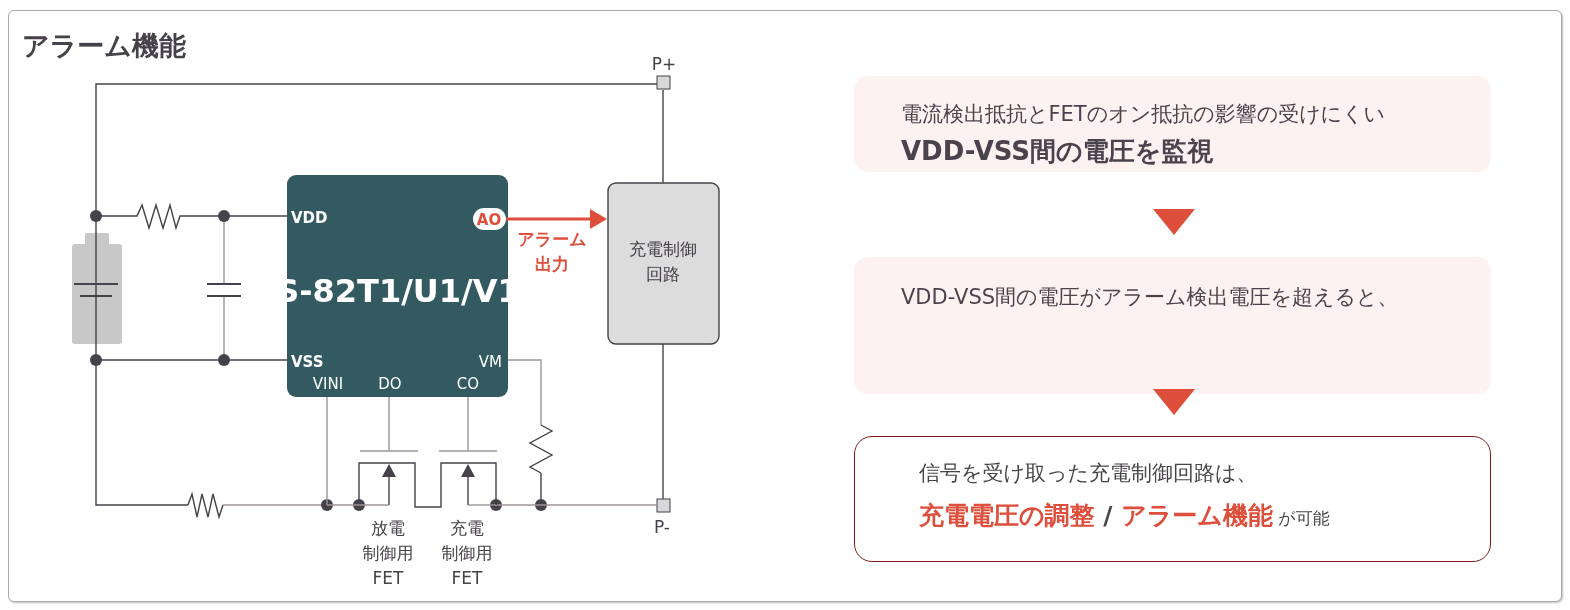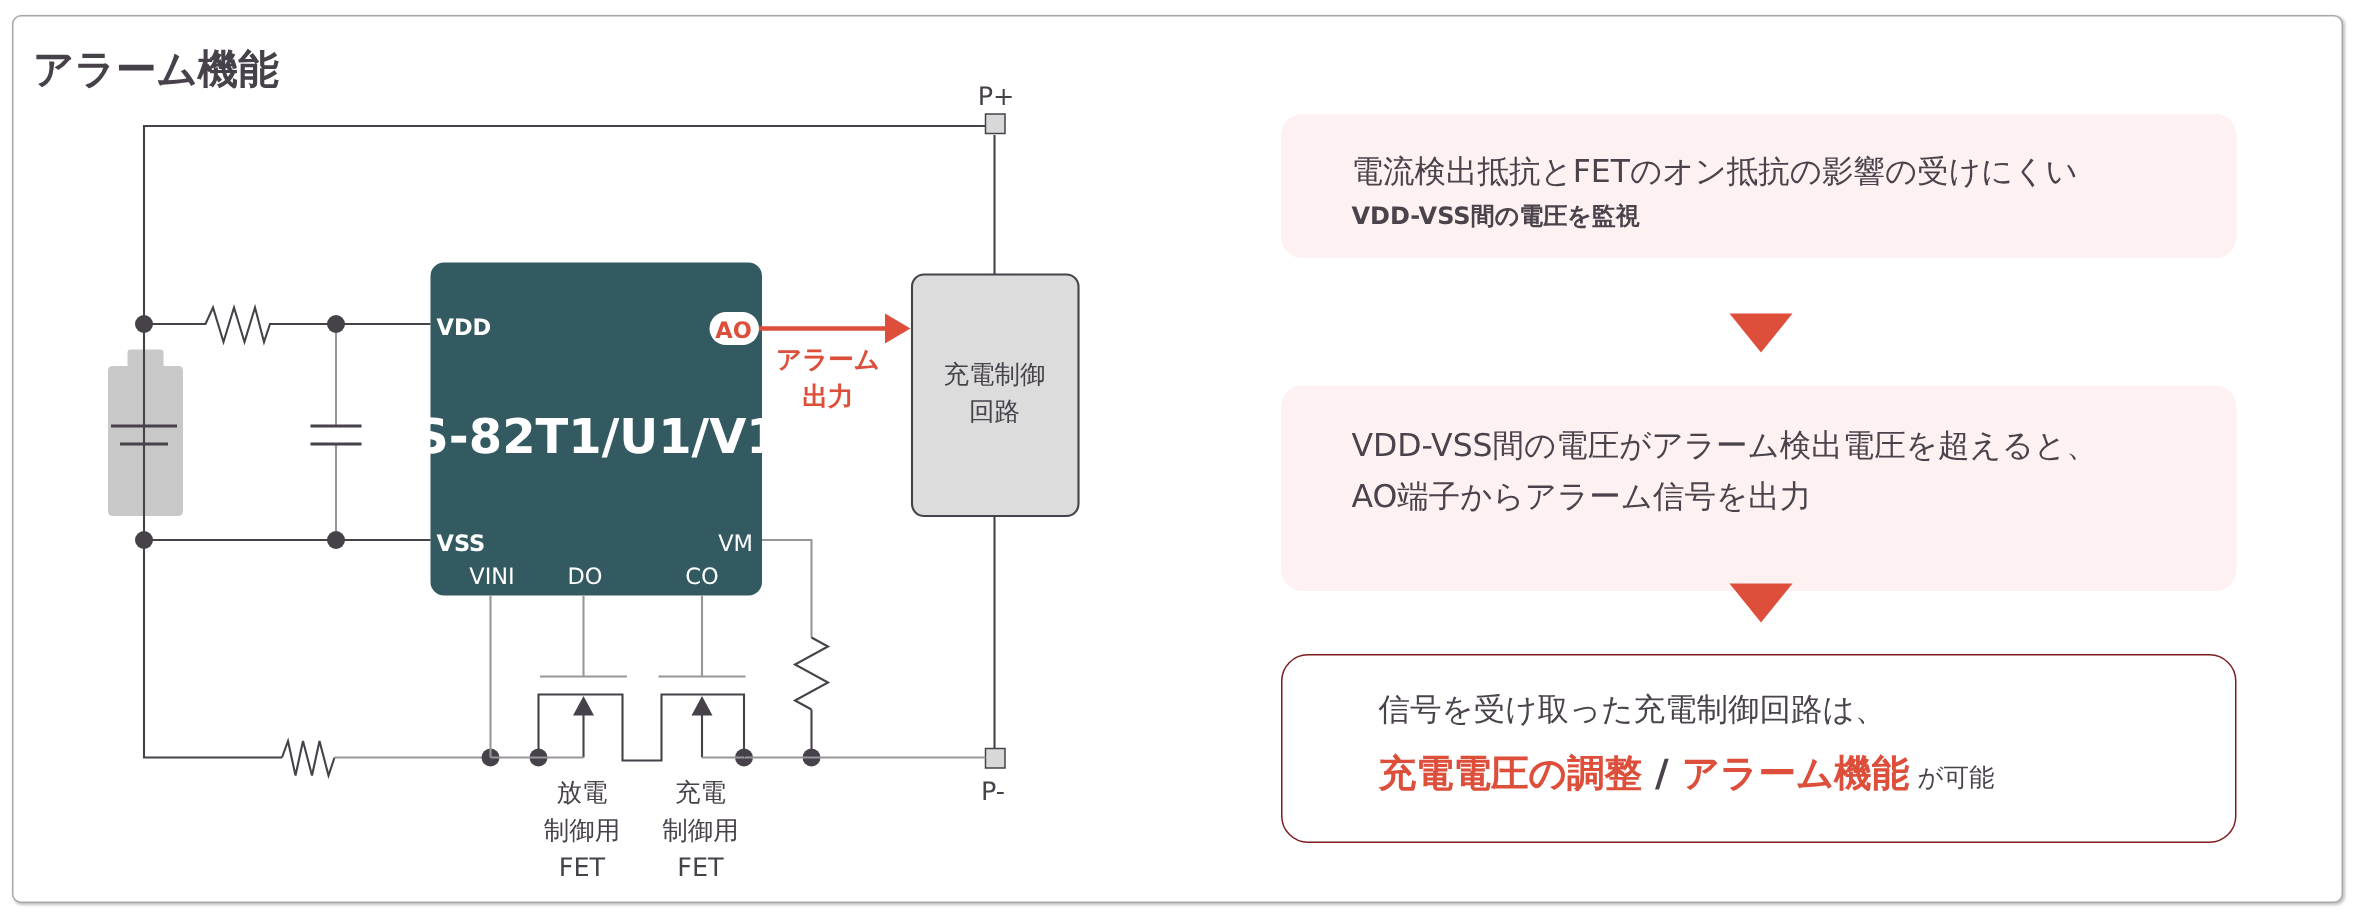--- a/index.html
+++ b/index.html
@@ -11,21 +11,21 @@
     .title { position: absolute; left: 22px; top: 28px; font-size: 27px; font-weight: bold;
              color: #47414a; letter-spacing: 0px; }
     svg.circuit { position: absolute; left: 0; top: 0; }
     .ic-label { font-family: "DejaVu Sans", sans-serif; }
     .box { position: absolute; left: 854px; width: 637px; border-radius: 14px; background: #fdf2f1; }
     .box1 { top: 76px; height: 96px; }
     .box2 { top: 257px; height: 137px; }
     .box3 { top: 436px; height: 126px; background: #ffffff; border: 1px solid #7f1d1d; box-sizing: border-box; border-radius: 18px; }
     .txt { position: absolute; left: 47px; font-size: 21px; color: #4a434c; white-space: nowrap; }
     .box1 .l1 { top: 24px; }
-    .box1 .l2 { top: 58px; font-size: 16px; font-weight: bold; }
+    .box1 .l2 { top: 58px; font-size: 26px; font-weight: bold; }
     .box2 .l1 { top: 26px; }
     .box2 .l2 { top: 60px; }
     .box3 .l1 { left: 64px; top: 22px; }
     .box3 .l2 { left: 64px; top: 62px; font-size: 25px; font-weight: bold; }
     .hl { color: #dd4e3b; }
     .small { font-size: 17px; font-weight: normal; color: #4a434c; }
     .tri { position: absolute; left: 1153px; width: 0; height: 0;
            border-left: 21px solid transparent; border-right: 21px solid transparent;
            border-top: 26px solid #dd4e3b; }
     .tri1 { top: 209px; }
@@ -138,19 +138,18 @@
   <text x="467" y="584" fill="#47414a" font-size="17" text-anchor="middle">FET</text>
 </svg>
 
 <div class="box box1">
   <div class="txt l1">電流検出抵抗とFETのオン抵抗の影響の受けにくい</div>
   <div class="txt l2">VDD-VSS間の電圧を監視</div>
 </div>
 <div class="tri tri1"></div>
 <div class="box box2">
   <div class="txt l1">VDD-VSS間の電圧がアラーム検出電圧を超えると、</div>
-  <div class="txt l2">AO端子からアラーム信号を出力</div>
 </div>
 <div class="tri tri2"></div>
 <div class="box box3">
   <div class="txt l1">信号を受け取った充電制御回路は、</div>
   <div class="txt l2"><span class="hl">充電電圧の調整</span><span> / </span><span class="hl">アラーム機能</span><span class="small"> が可能</span></div>
 </div>
 
 </body></html>

